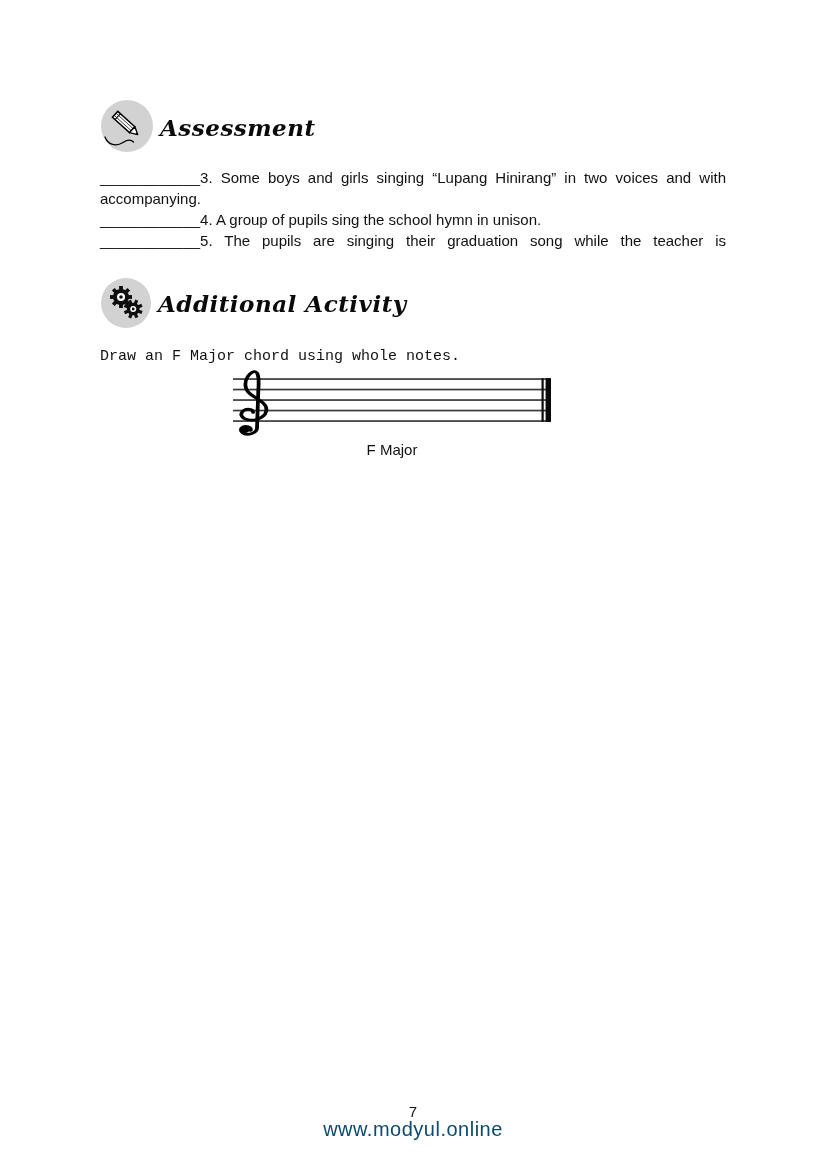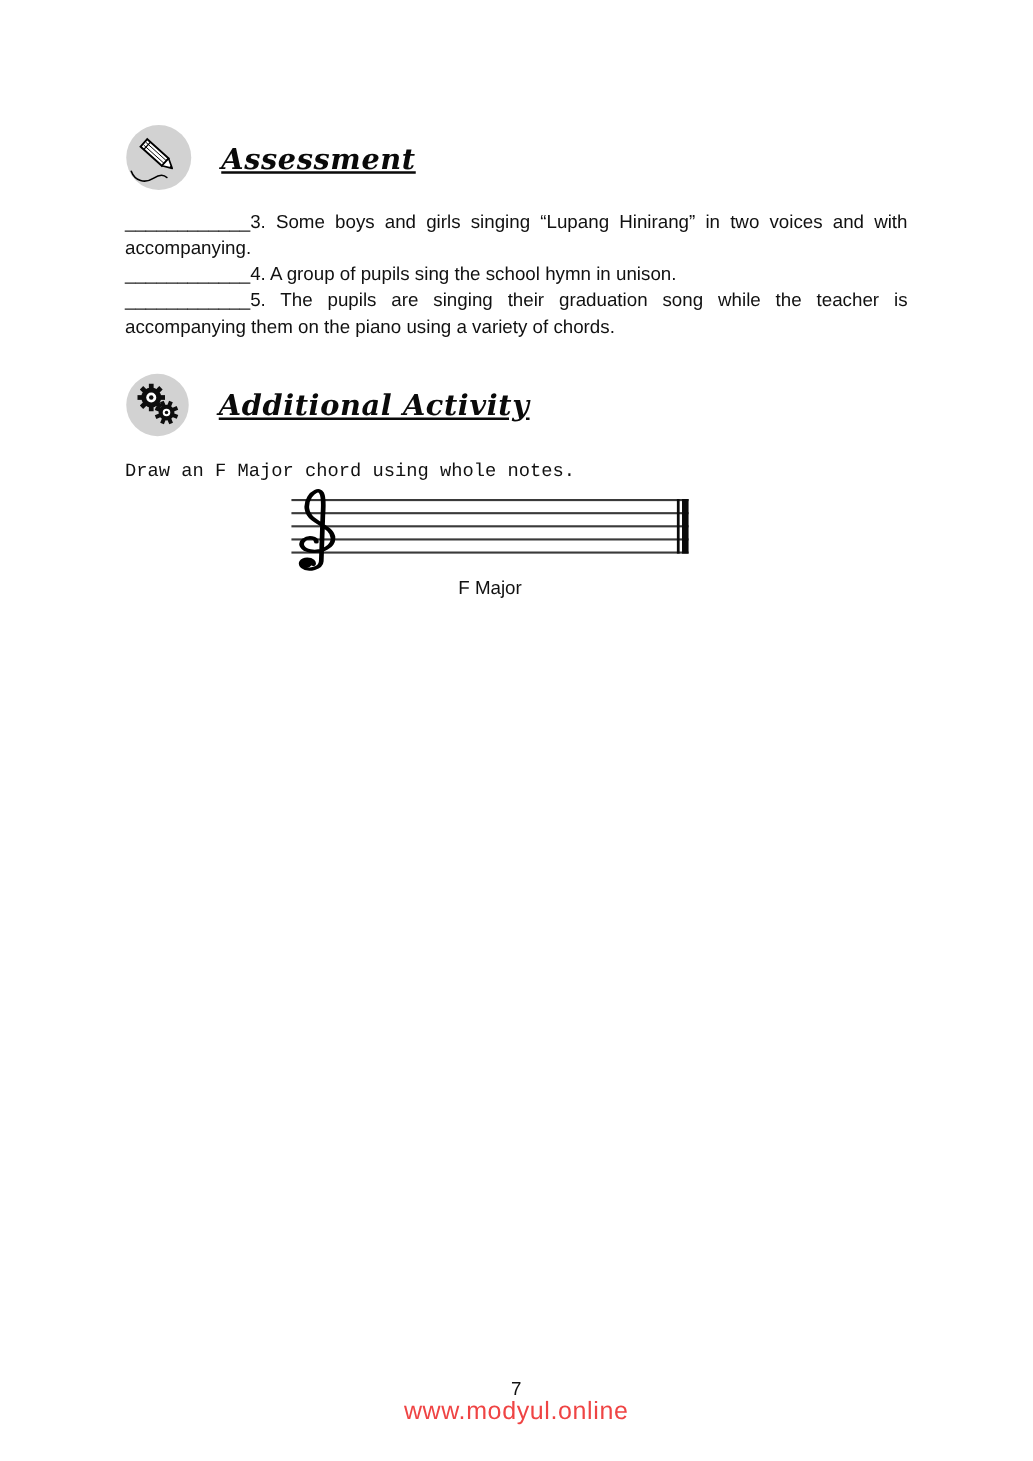--- a/index.html
+++ b/index.html
@@ -22,29 +22,28 @@
     width: 626px;
   }
   .heading-row {
     display: flex;
     align-items: center;
   }
   .heading-row.first { margin-top: 100px; height: 54px; }
   .heading-row.second { margin-top: 26px; height: 52px; }
   .icon-wrap { flex: 0 0 auto; }
   .section-title {
-    margin-left: 23px;
+    margin-left: 6px;
     font-family: "DejaVu Serif", serif;
     font-weight: bold;
     font-style: italic;
     font-size: 23px;
     letter-spacing: 0.5px;
     color: #0a0a0a;
     white-space: nowrap;
-    text-decoration: underline;
   }
   .intro { margin-top: 12px; }
   .items { margin-top: 13px; }
   .line { width: 626px; }
   .jline {
     text-align: justify;
     text-align-last: justify;
     -moz-text-align-last: justify;
   }
   .lline { text-align: left; }
@@ -71,21 +70,21 @@
     color: #111111;
   }
   .watermark {
     position: absolute;
     left: 0;
     width: 826px;
     top: 1119px;
     text-align: center;
     font-size: 20px;
     letter-spacing: 0.5px;
-    color: #ef4444;
+    color: #0c4a6e;
   }
   svg { display: block; }
 </style>
 </head>
 <body>
 
 <div class="page">
   <div class="content">
 
     <div class="heading-row first">
@@ -110,21 +109,20 @@
     <div class="items">
       <div>
         <div class="line jline">____________3. Some boys and girls singing “Lupang Hinirang” in two voices and with</div>
         <div class="line lline">accompanying.</div>
       </div>
       <div>
         <div class="line lline">____________4. A group of pupils sing the school hymn in unison.</div>
       </div>
       <div>
         <div class="line jline">____________5. The pupils are singing their graduation song while the teacher is</div>
-        <div class="line lline">accompanying them on the piano using a variety of chords.</div>
       </div>
     </div>
 
     <div class="heading-row second">
       <span class="icon-wrap">
         <svg width="52" height="52" viewBox="0 0 52 52">
           <circle cx="26" cy="26" r="25" fill="#d2d2d2"></circle>
           <g fill="#0d0d0d">
             <rect x="19.1" y="9" width="3.8" height="5" transform="rotate(0 21 20)"></rect>
             <rect x="19.1" y="9" width="3.8" height="5" transform="rotate(45 21 20)"></rect>

